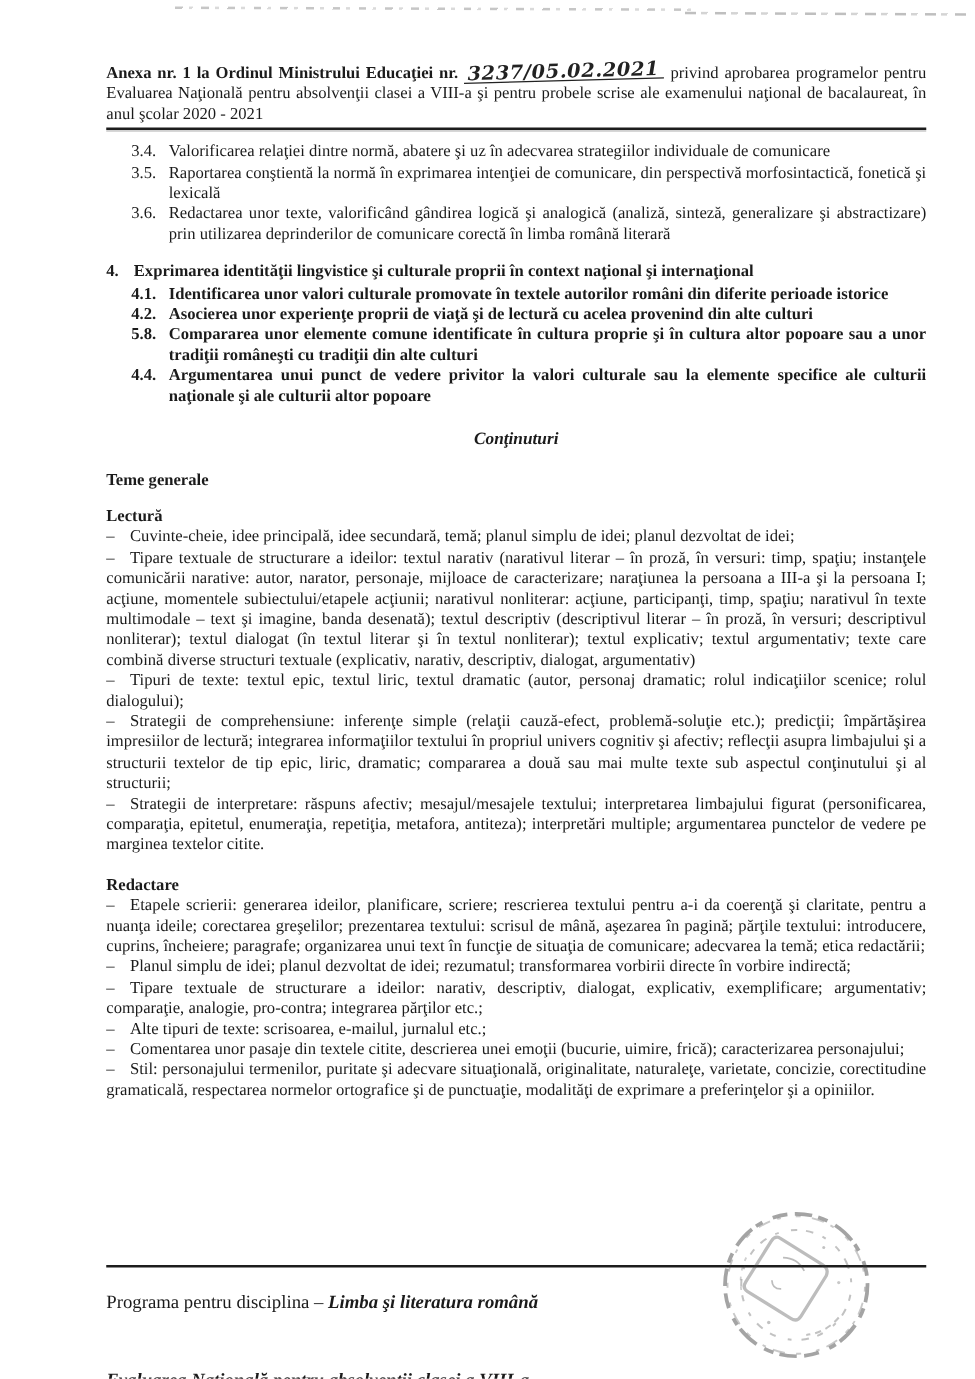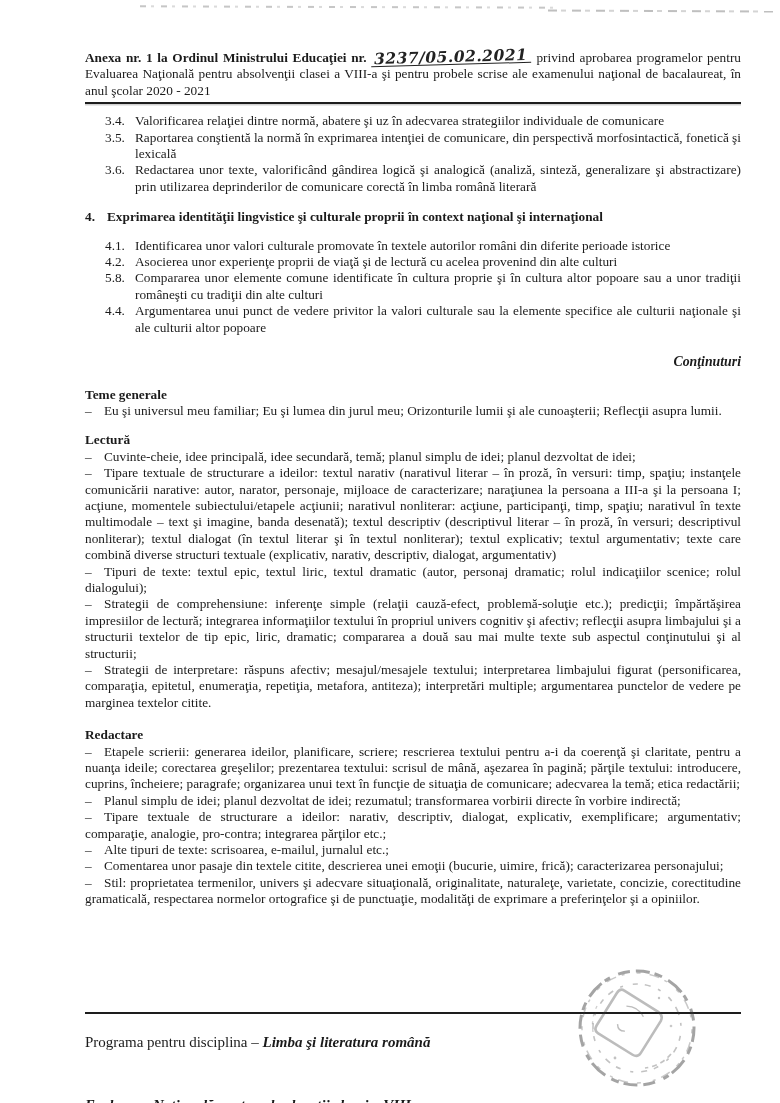--- a/index.html
+++ b/index.html
@@ -45,23 +45,23 @@
     box-shadow:0 1.5px 0 rgba(0,0,0,.18);
   }
   .obj-list{ margin-top:9px; }
   .obj-item{ position:relative;padding-left:50px;text-align:justify; }
   .obj-item .num{ position:absolute;left:20px;top:0; }
   .h4row{
     position:relative;padding-left:22px;
     font-weight:bold;margin-top:14px;text-align:left;
   }
   .h4row .num{ position:absolute;left:0;top:0; }
-  .obj-list.four{ margin-top:12px; }
+  .obj-list.four{ margin-top:1px;font-weight:bold; }
   .continuturi{
-    text-align:right;font-weight:bold;font-style:italic;
+    text-align:center;font-weight:bold;font-style:italic;
     font-size:13.8px;margin-top:18px;
   }
   .sec-h{ font-weight:bold;margin-top:16px;text-align:left; }
   .sec-h.tight{ margin-top:13px; }
   .bullet{ text-align:justify; }
   .bullet .dash{ display:inline-block;width:19px; }
   .footer{
     position:absolute;left:85px;top:1012px;width:656px;
     border-top:2px solid #1d1d1d;
     padding-top:20px;
@@ -124,36 +124,35 @@
     </div>
     <div class="obj-item">
       <span class="num">4.4.</span>
       <span>Argumentarea unui punct de vedere privitor la valori culturale sau la elemente specifice ale culturii naţionale şi ale culturii altor popoare</span>
     </div>
   </div>
 
   <p class="continuturi">Conţinuturi</p>
 
   <p class="sec-h">Teme generale</p>
-  <p class="bullet"><span class="dash">–</span><span>Eu şi universul meu familiar; Eu şi lumea din jurul meu; Orizonturile lumii şi ale cunoaşterii; Reflecţii asupra lumii.</span></p>
 
   <p class="sec-h tight">Lectură</p>
   <p class="bullet"><span class="dash">–</span><span>Cuvinte-cheie, idee principală, idee secundară, temă; planul simplu de idei; planul dezvoltat de idei;</span></p>
   <p class="bullet"><span class="dash">–</span><span>Tipare textuale de structurare a ideilor: textul narativ (narativul literar – în proză, în versuri: timp, spaţiu; instanţele comunicării narative: autor, narator, personaje, mijloace de caracterizare; naraţiunea la persoana a III-a şi la persoana I; acţiune, momentele subiectului/etapele acţiunii; narativul nonliterar: acţiune, participanţi, timp, spaţiu; narativul în texte multimodale – text şi imagine, banda desenată); textul descriptiv (descriptivul literar – în proză, în versuri; descriptivul nonliterar); textul dialogat (în textul literar şi în textul nonliterar); textul explicativ; textul argumentativ; texte care combină diverse structuri textuale (explicativ, narativ, descriptiv, dialogat, argumentativ)</span></p>
   <p class="bullet"><span class="dash">–</span><span>Tipuri de texte: textul epic, textul liric, textul dramatic (autor, personaj dramatic; rolul indicaţiilor scenice; rolul dialogului);</span></p>
   <p class="bullet"><span class="dash">–</span><span>Strategii de comprehensiune: inferenţe simple (relaţii cauză-efect, problemă-soluţie etc.); predicţii; împărtăşirea impresiilor de lectură; integrarea informaţiilor textului în propriul univers cognitiv şi afectiv; reflecţii asupra limbajului şi a structurii textelor de tip epic, liric, dramatic; compararea a două sau mai multe texte sub aspectul conţinutului şi al structurii;</span></p>
   <p class="bullet"><span class="dash">–</span><span>Strategii de interpretare: răspuns afectiv; mesajul/mesajele textului; interpretarea limbajului figurat (personificarea, comparaţia, epitetul, enumeraţia, repetiţia, metafora, antiteza); interpretări multiple; argumentarea punctelor de vedere pe marginea textelor citite.</span></p>
 
   <p class="sec-h">Redactare</p>
   <p class="bullet"><span class="dash">–</span><span>Etapele scrierii: generarea ideilor, planificare, scriere; rescrierea textului pentru a-i da coerenţă şi claritate, pentru a nuanţa ideile; corectarea greşelilor; prezentarea textului: scrisul de mână, aşezarea în pagină; părţile textului: introducere, cuprins, încheiere; paragrafe; organizarea unui text în funcţie de situaţia de comunicare; adecvarea la temă; etica redactării;</span></p>
   <p class="bullet"><span class="dash">–</span><span>Planul simplu de idei; planul dezvoltat de idei; rezumatul; transformarea vorbirii directe în vorbire indirectă;</span></p>
   <p class="bullet"><span class="dash">–</span><span>Tipare textuale de structurare a ideilor: narativ, descriptiv, dialogat, explicativ, exemplificare; argumentativ; comparaţie, analogie, pro-contra; integrarea părţilor etc.;</span></p>
   <p class="bullet"><span class="dash">–</span><span>Alte tipuri de texte: scrisoarea, e-mailul, jurnalul etc.;</span></p>
   <p class="bullet"><span class="dash">–</span><span>Comentarea unor pasaje din textele citite, descrierea unei emoţii (bucurie, uimire, frică); caracterizarea personajului;</span></p>
-  <p class="bullet"><span class="dash">–</span><span>Stil: proprietatea termenilor, univers şi adecvare situaţională, originalitate, naturaleţe, varietate, concizie, corectitudine gramaticală, respectarea normelor ortografice şi de punctuaţie, modalităţi de exprimare a preferinţelor şi a opiniilor.</span></p>
+  <p class="bullet"><span class="dash">–</span><span>Stil: personajului termenilor, puritate şi adecvare situaţională, originalitate, naturaleţe, varietate, concizie, corectitudine gramaticală, respectarea normelor ortografice şi de punctuaţie, modalităţi de exprimare a preferinţelor şi a opiniilor.</span></p>
 
 </div>
 
 <div class="footer">
   <p><span>Programa pentru disciplina – </span><span class="bi">Limba şi literatura română</span></p>
   <p class="l2">Evaluarea Naţională pentru absolvenţii clasei a VIII-a</p>
   <p class="pg">Pagina 4 din 50</p>
 </div>
 
 <svg class="stamp" viewBox="0 0 124 124" xmlns="http://www.w3.org/2000/svg">

